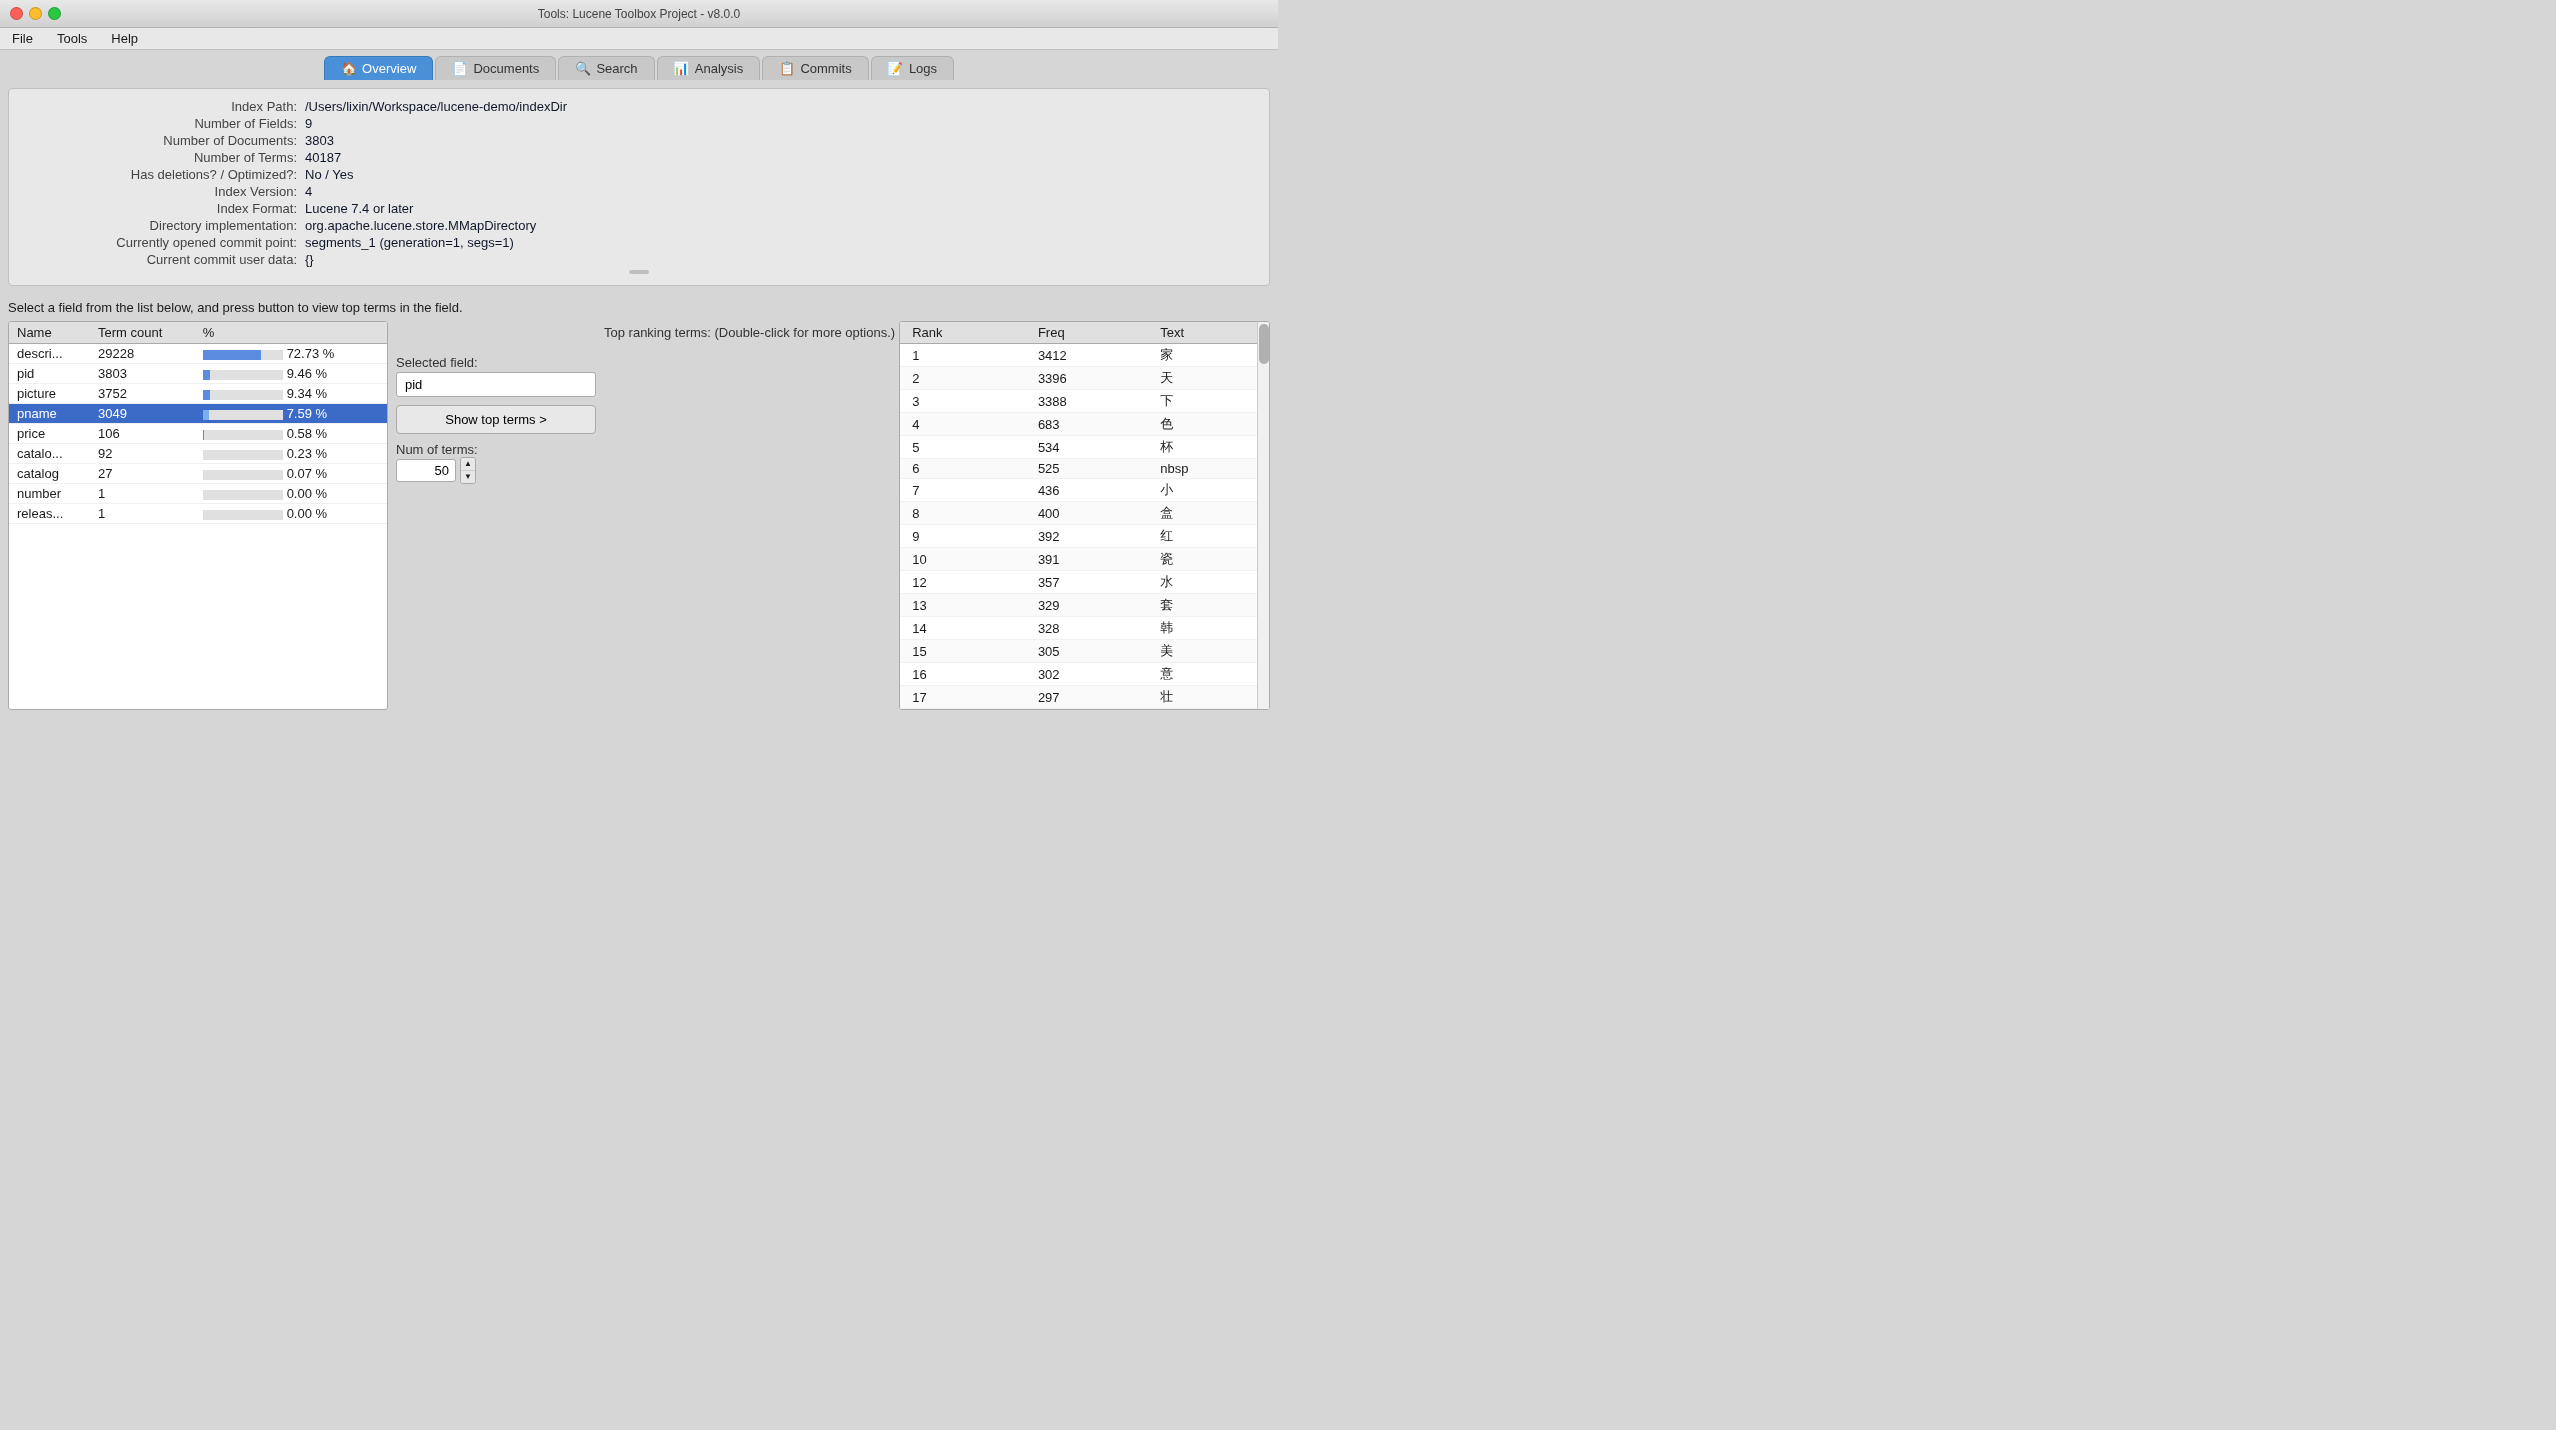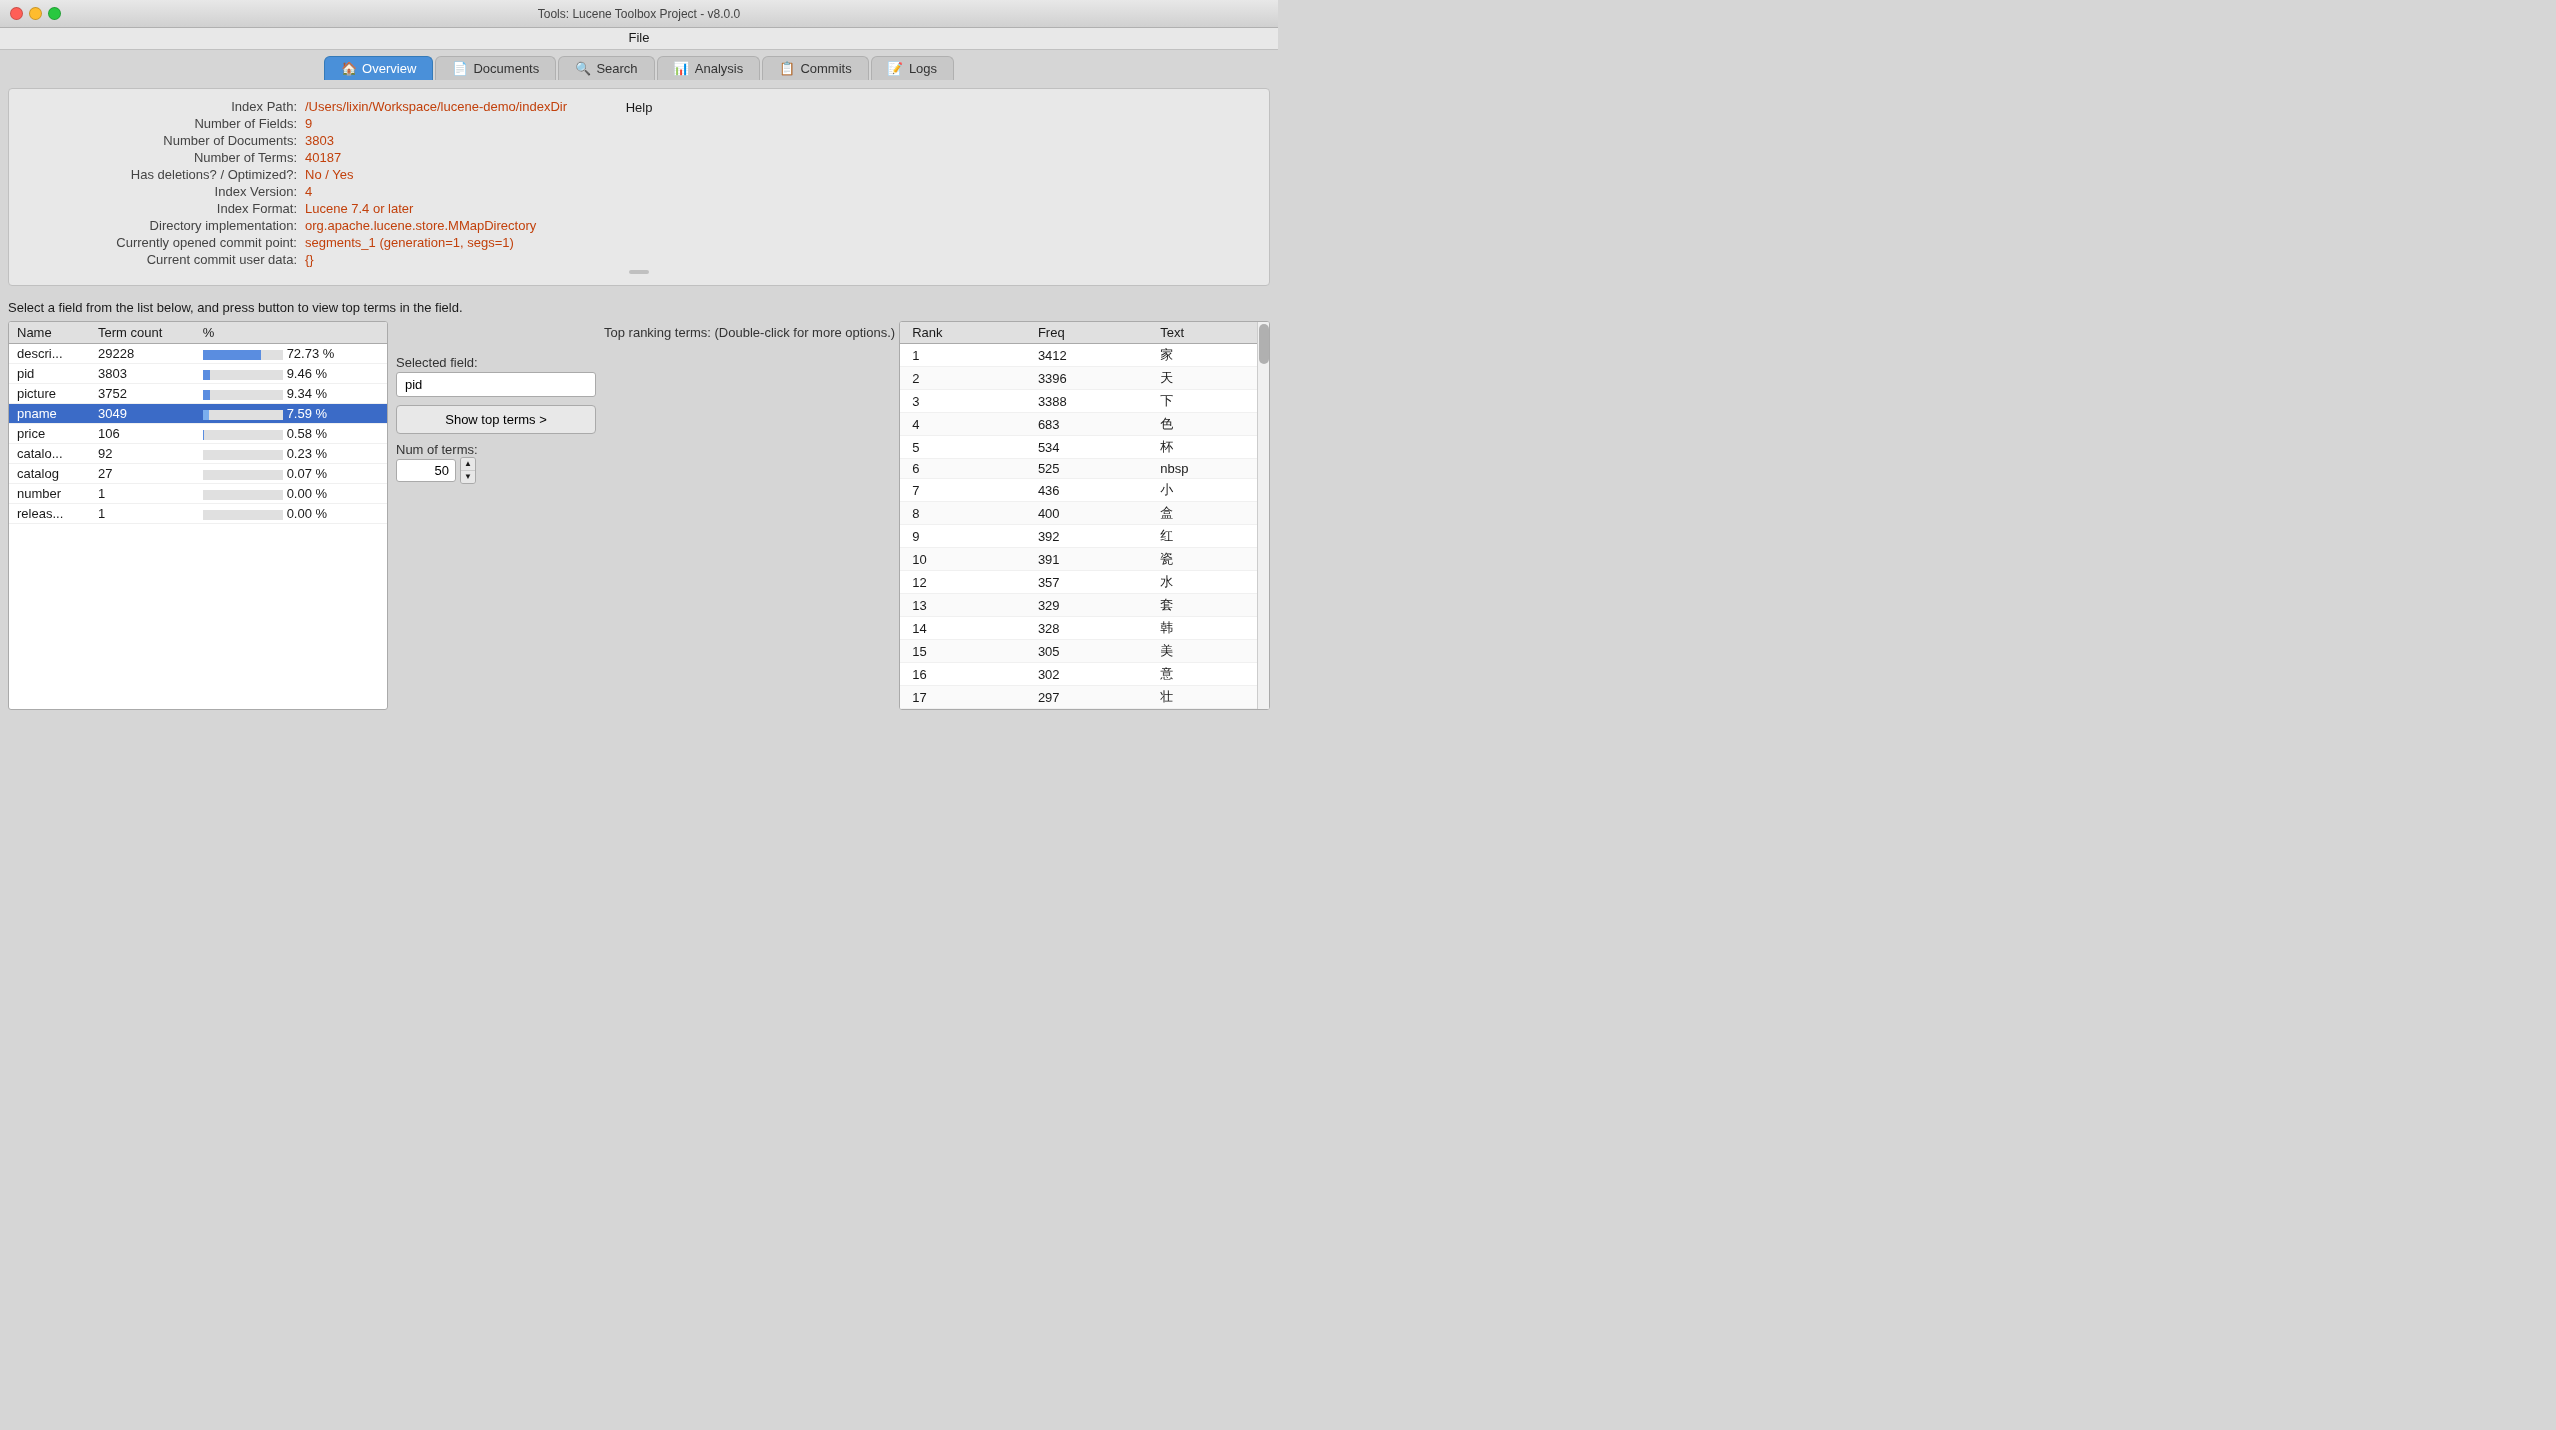--- a/index.html
+++ b/index.html
@@ -47,21 +47,20 @@
 
     
     .menubar {
       background: #e8e8e8;
       height: 22px;
       display: flex;
       align-items: center;
       padding: 0 8px;
       gap: 16px;
       border-bottom: 1px solid #c0c0c0;
-      flex-direction: column;
     }
     .menubar-item {
       font-size: 13px;
       color: #1a1a1a;
       cursor: pointer;
       padding: 2px 4px;
       border-radius: 3px;
     }
 
     
@@ -111,21 +110,21 @@
       margin-bottom: 2px;
     }
     .info-label {
       text-align: right;
       width: 280px;
       color: #444;
       padding-right: 8px;
       font-size: 13px;
     }
     .info-value {
-      color: #c2410c;
+      color: #0f172a;
       font-size: 13px;
     }
     .info-divider {
       height: 6px;
       display: flex;
       justify-content: center;
       align-items: center;
     }
     .info-divider-line {
       width: 20px;

